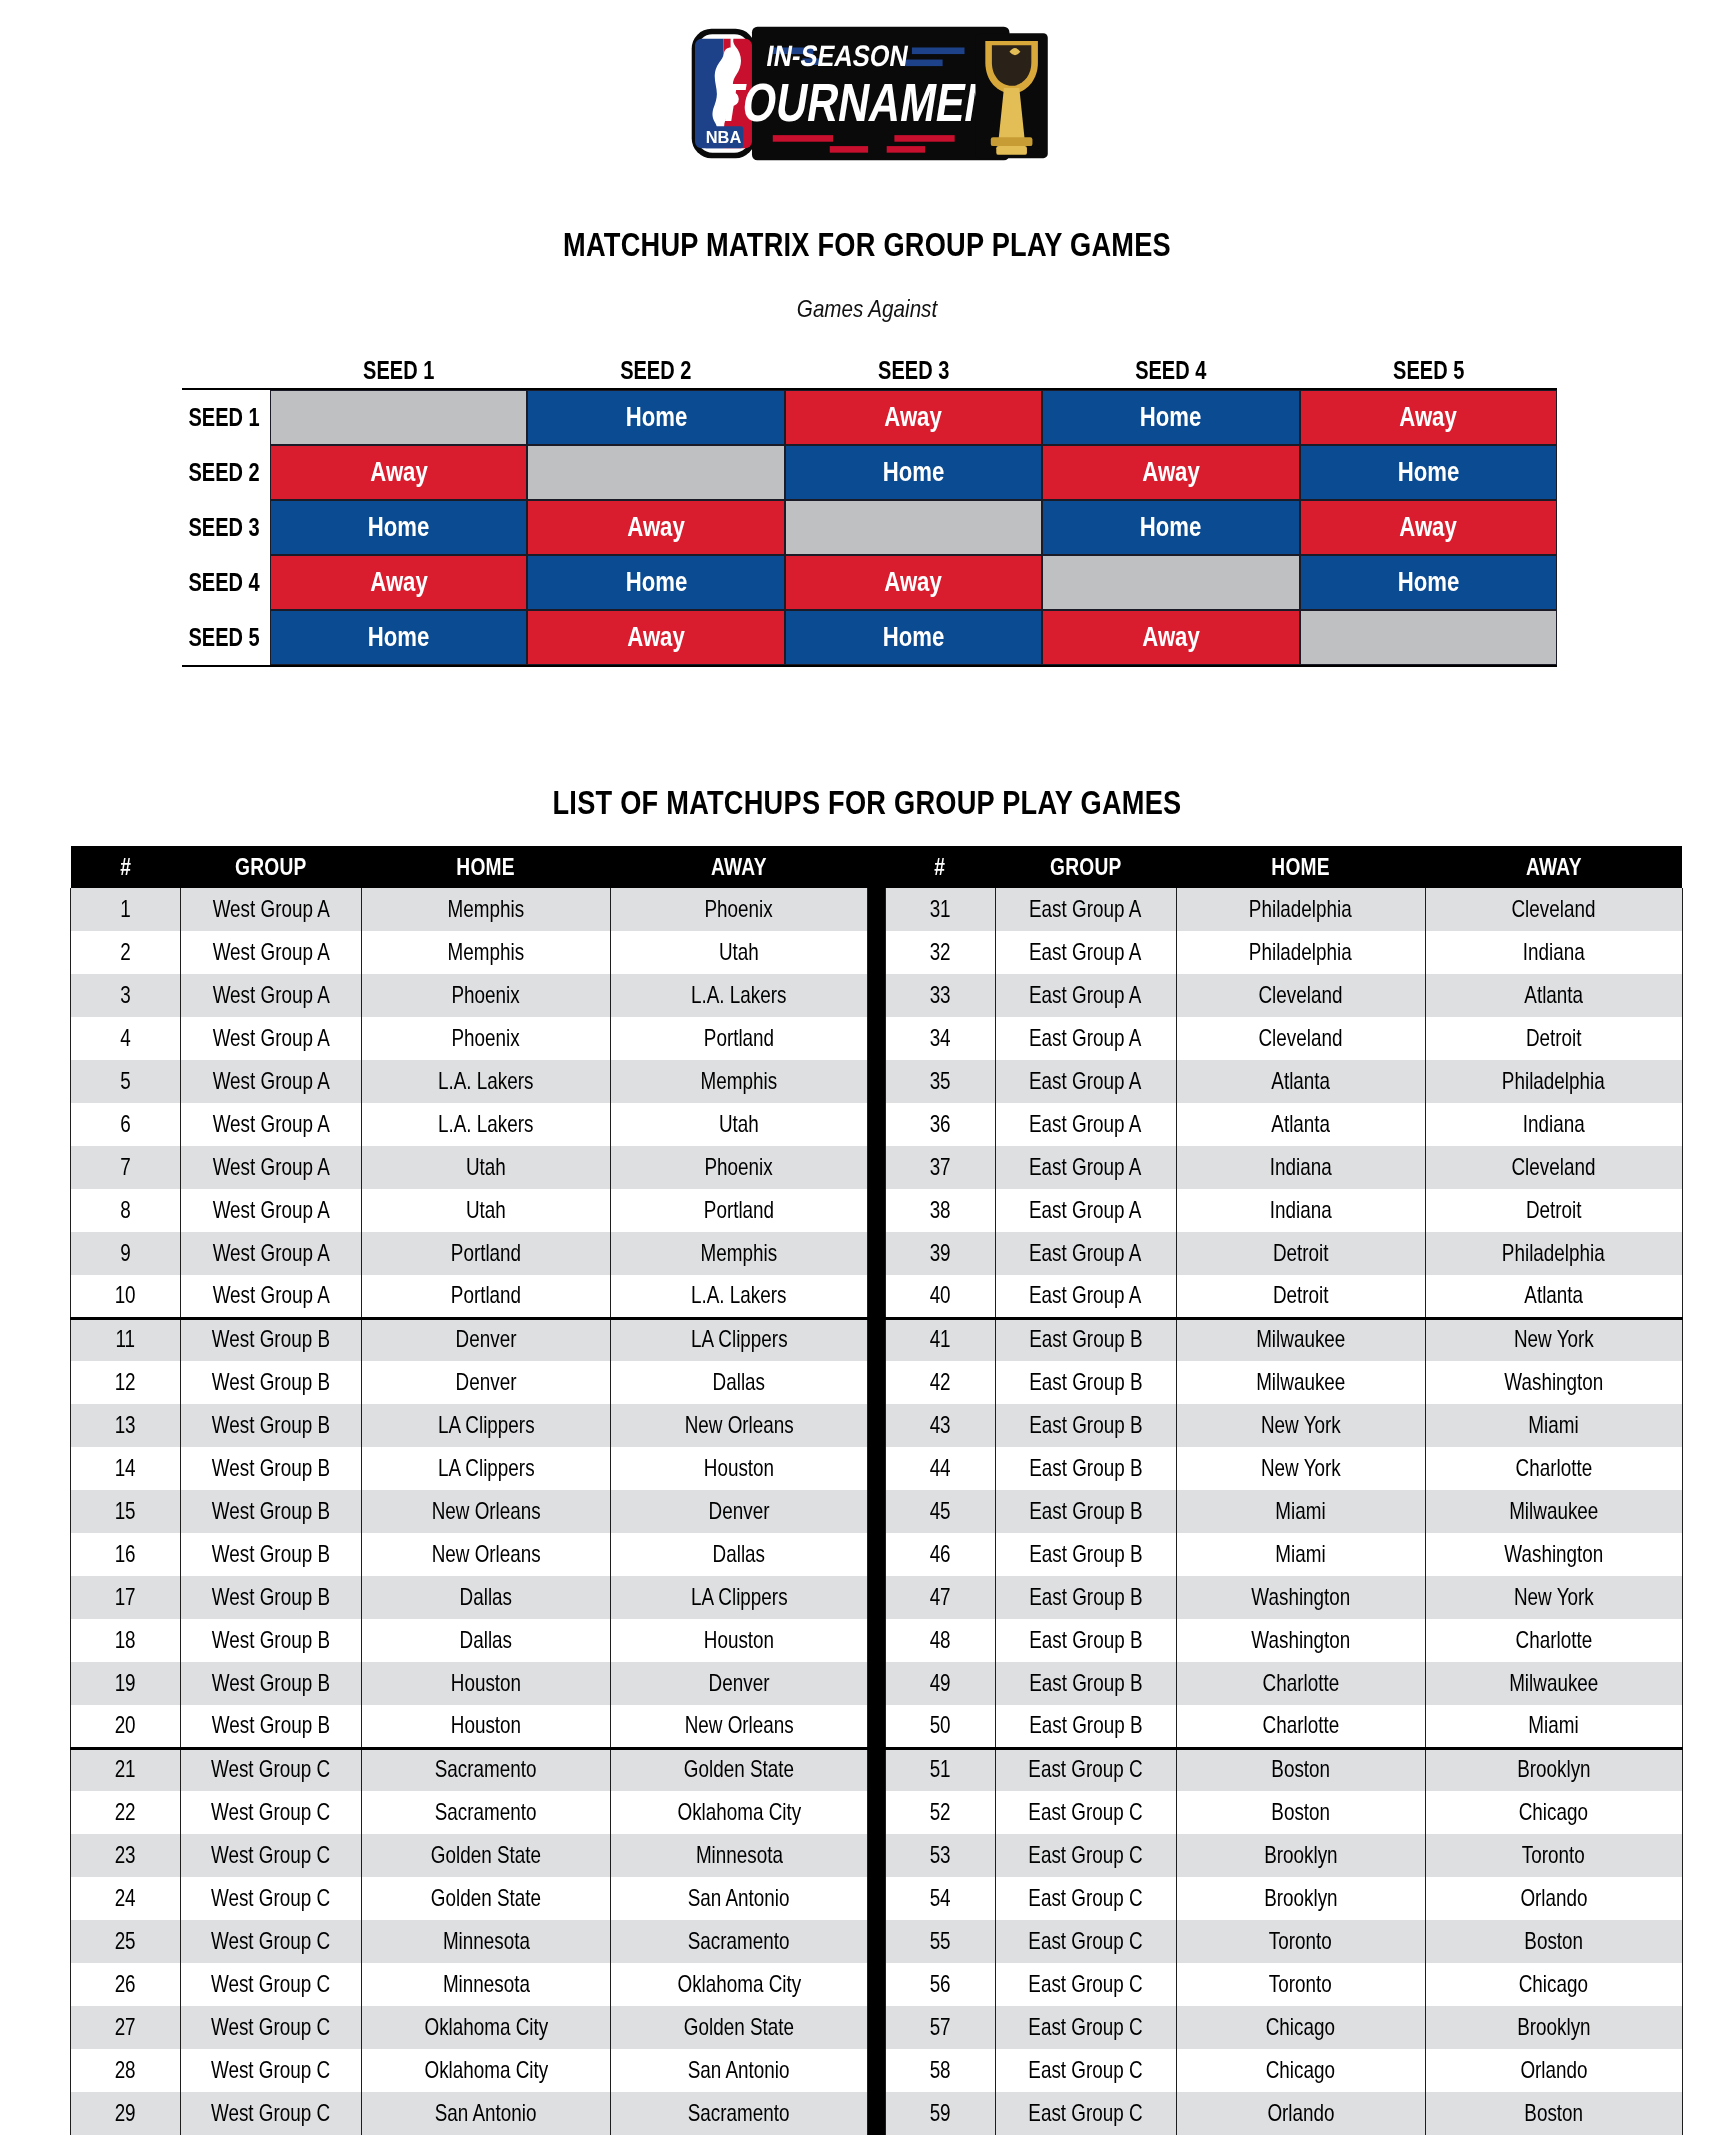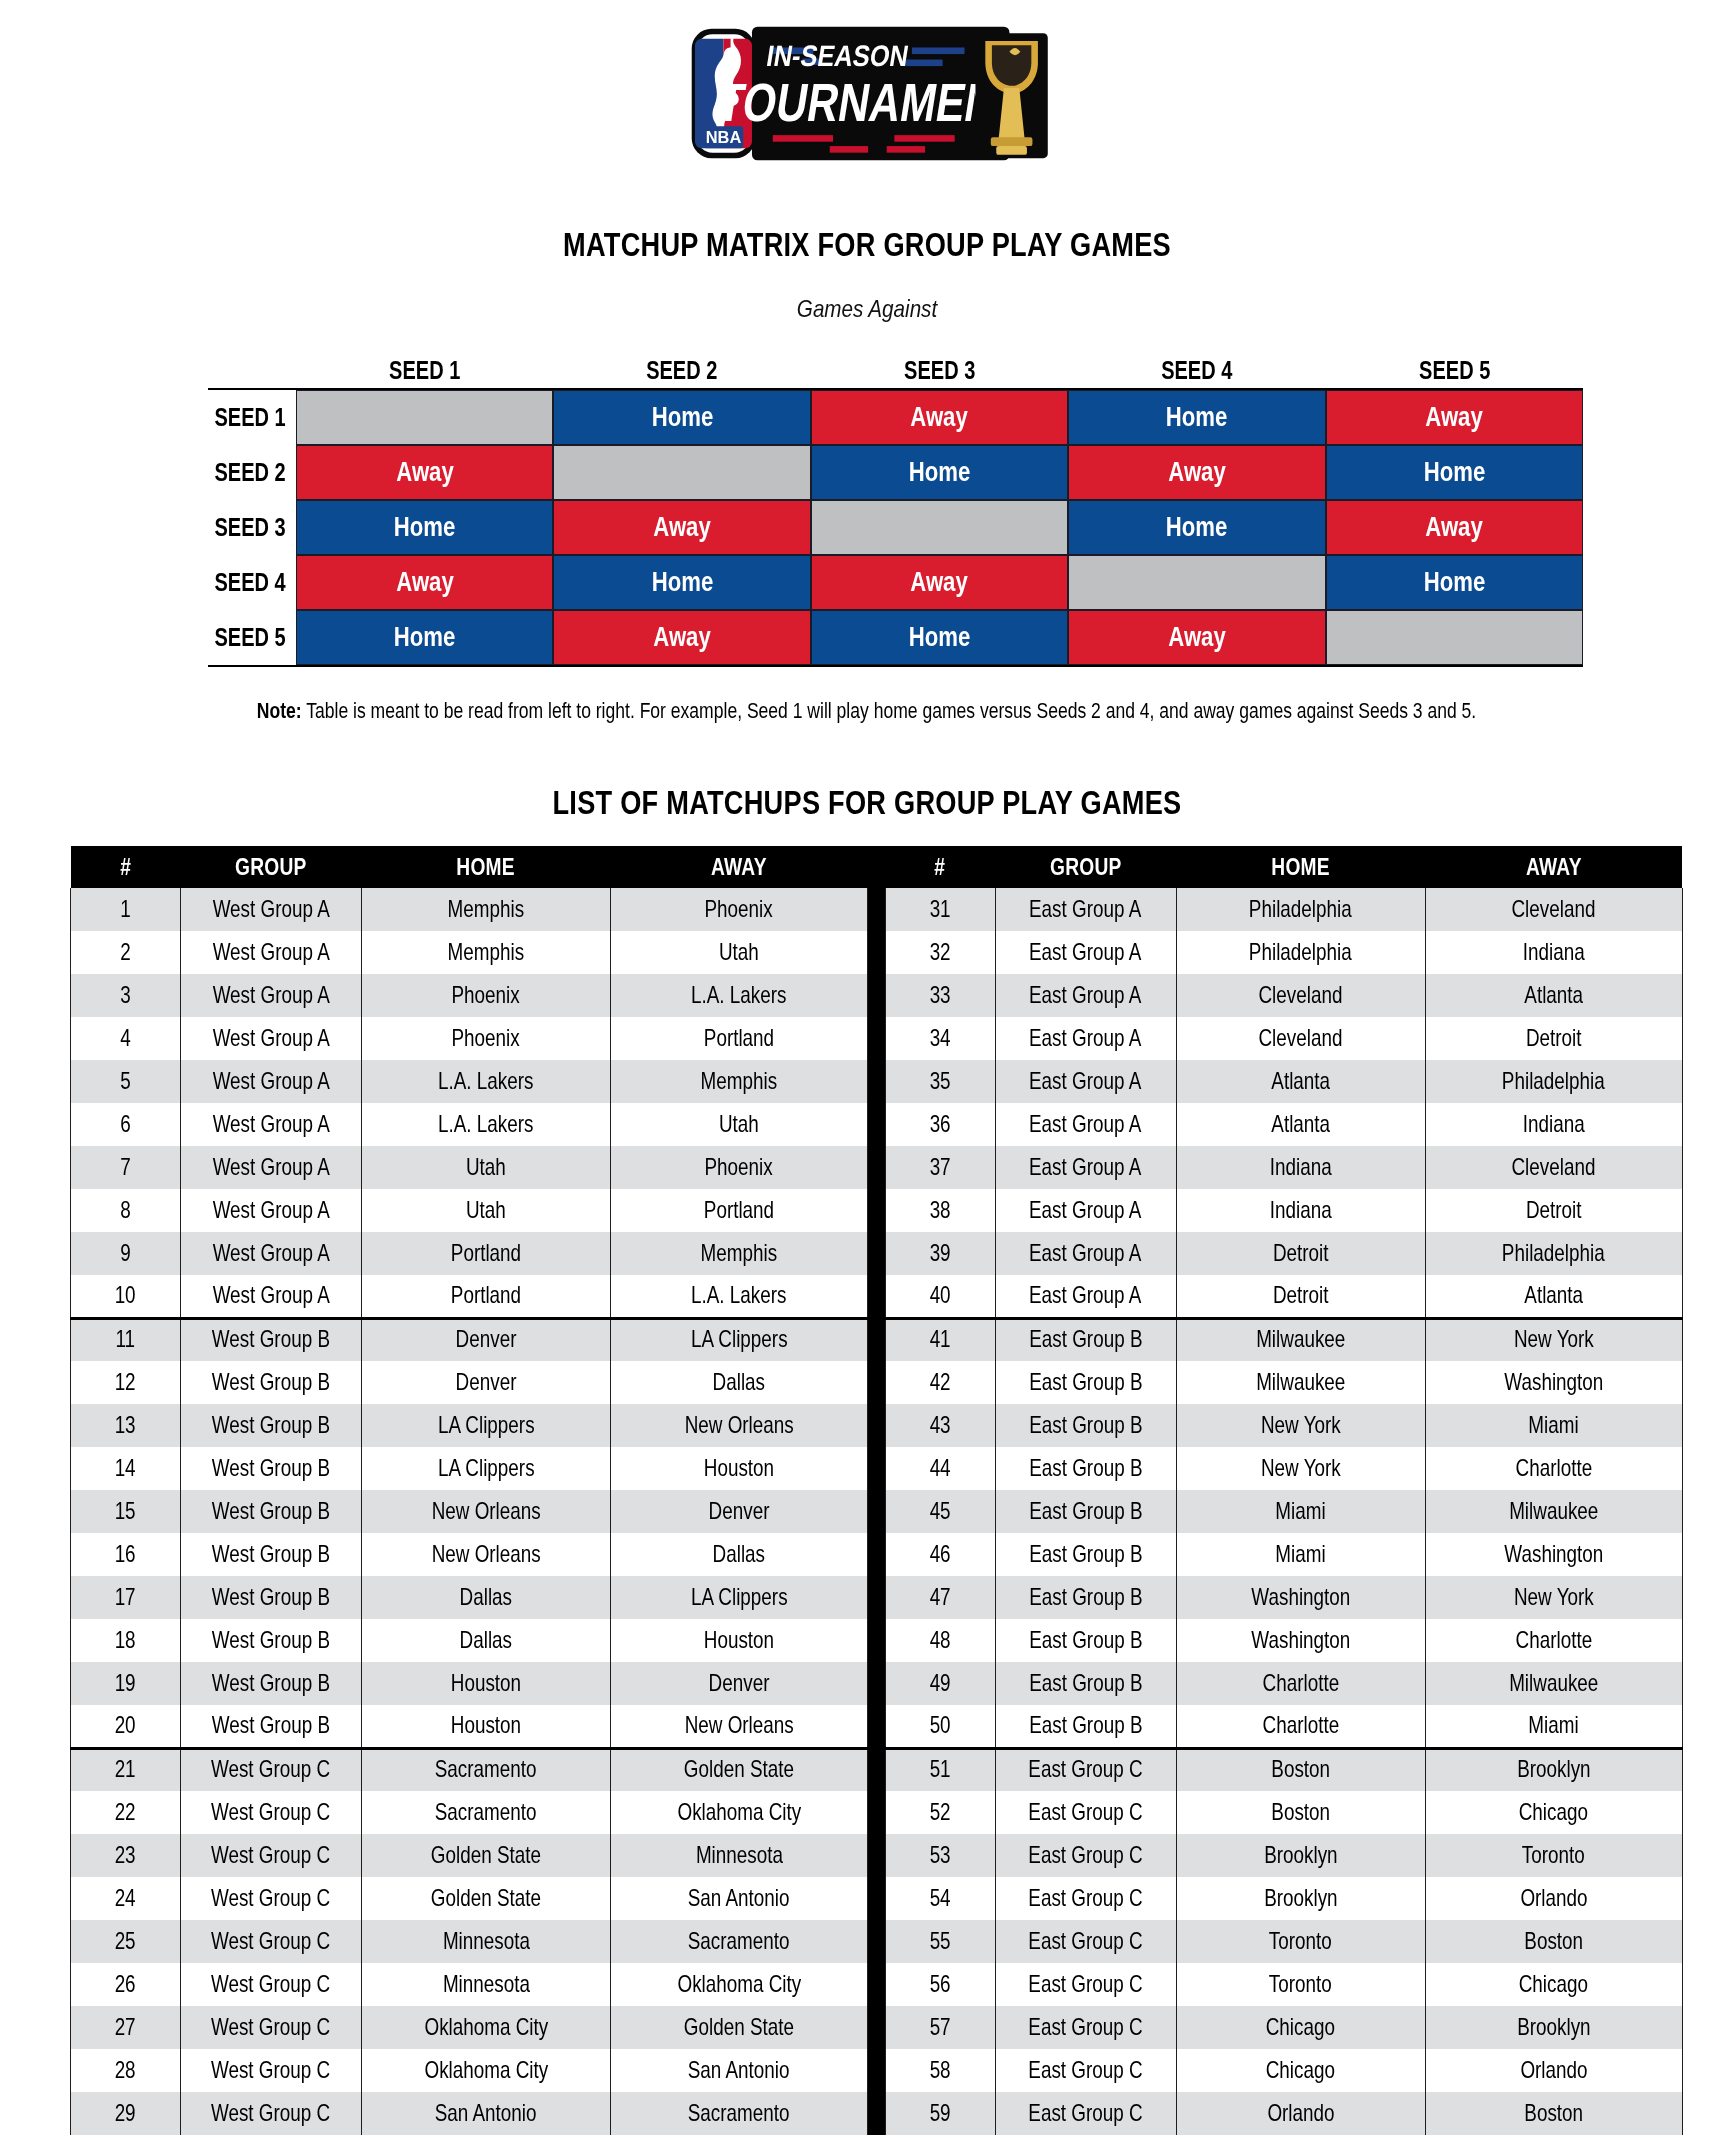--- a/index.html
+++ b/index.html
@@ -53,21 +53,21 @@
     font-family: "Liberation Sans Narrow", "Liberation Sans", sans-serif;
     font-style: italic;
     font-size: 24px;
     color: #111;
     transform: scaleX(0.86);
   }
 
   
   .matrix {
     position: absolute;
-    left: 208px; top: 345px;
+    left: 182px; top: 345px;
     width: 1375px;
   }
   .matrix-head {
     display: grid;
     grid-template-columns: 88px repeat(5, 1fr);
     height: 43px;
     align-items: flex-end;
   }
   .matrix-head .mh {
     text-align: center;
@@ -320,23 +320,20 @@
             <span>Home</span>
           </div>
           <div class="cell away">
             <span>Away</span>
           </div>
           <div class="cell blank"></div>
         </div>
       </div>
   </div>
 
-  <div class="note">
-    <span><b>Note:</b><span> Table is meant to be read from left to right. For example, Seed 1 will play home games versus Seeds 2 and 4, and away games against Seeds 3 and 5.</span></span>
-  </div>
 
   <div class="title-main" id="matchups-title">LIST OF MATCHUPS FOR GROUP PLAY GAMES</div>
 
   <table class="matchups">
     <colgroup>
       <col class="c-num">
         <col class="c-group">
         <col class="c-home">
         <col class="c-away">
       <col class="c-gap">

